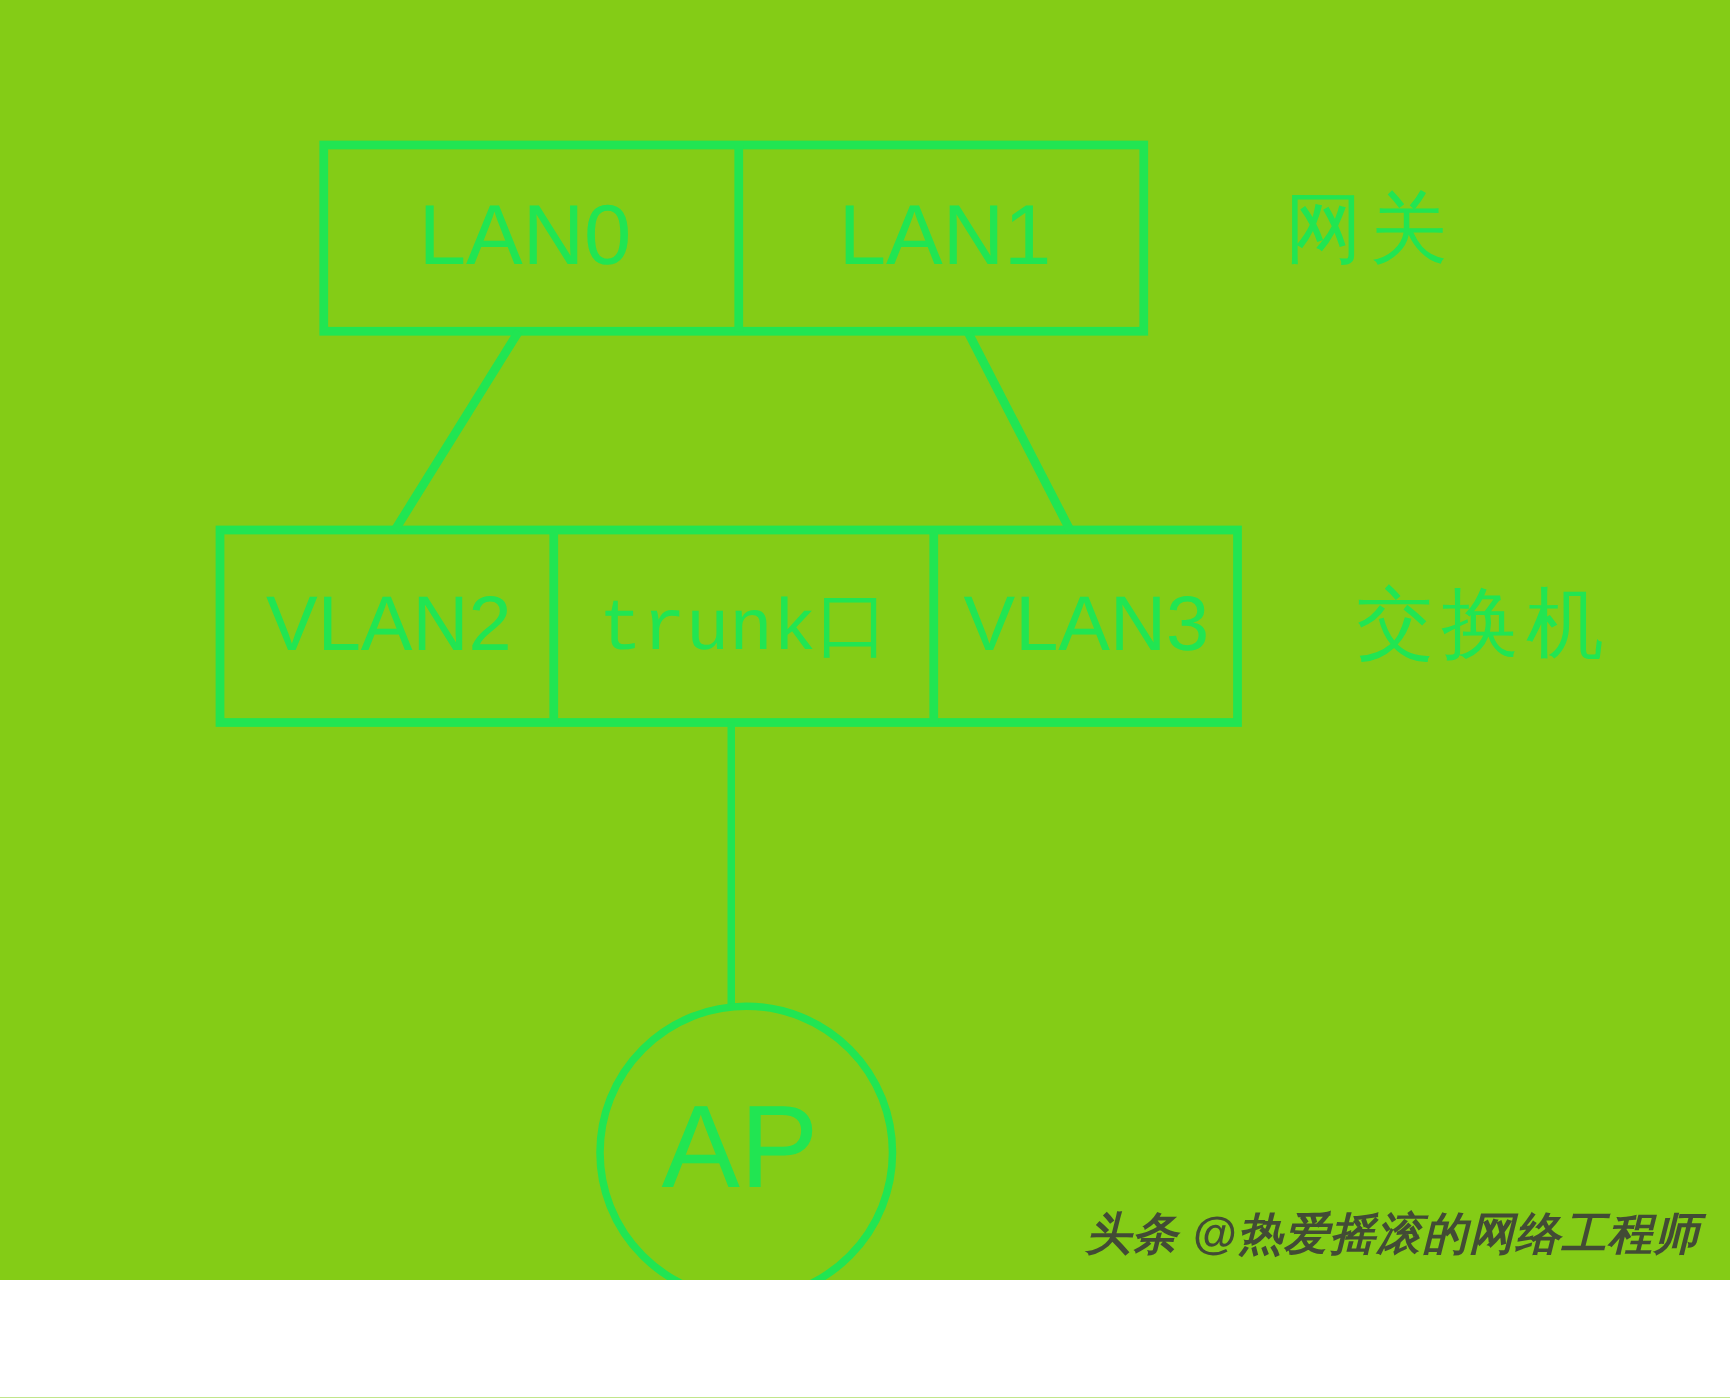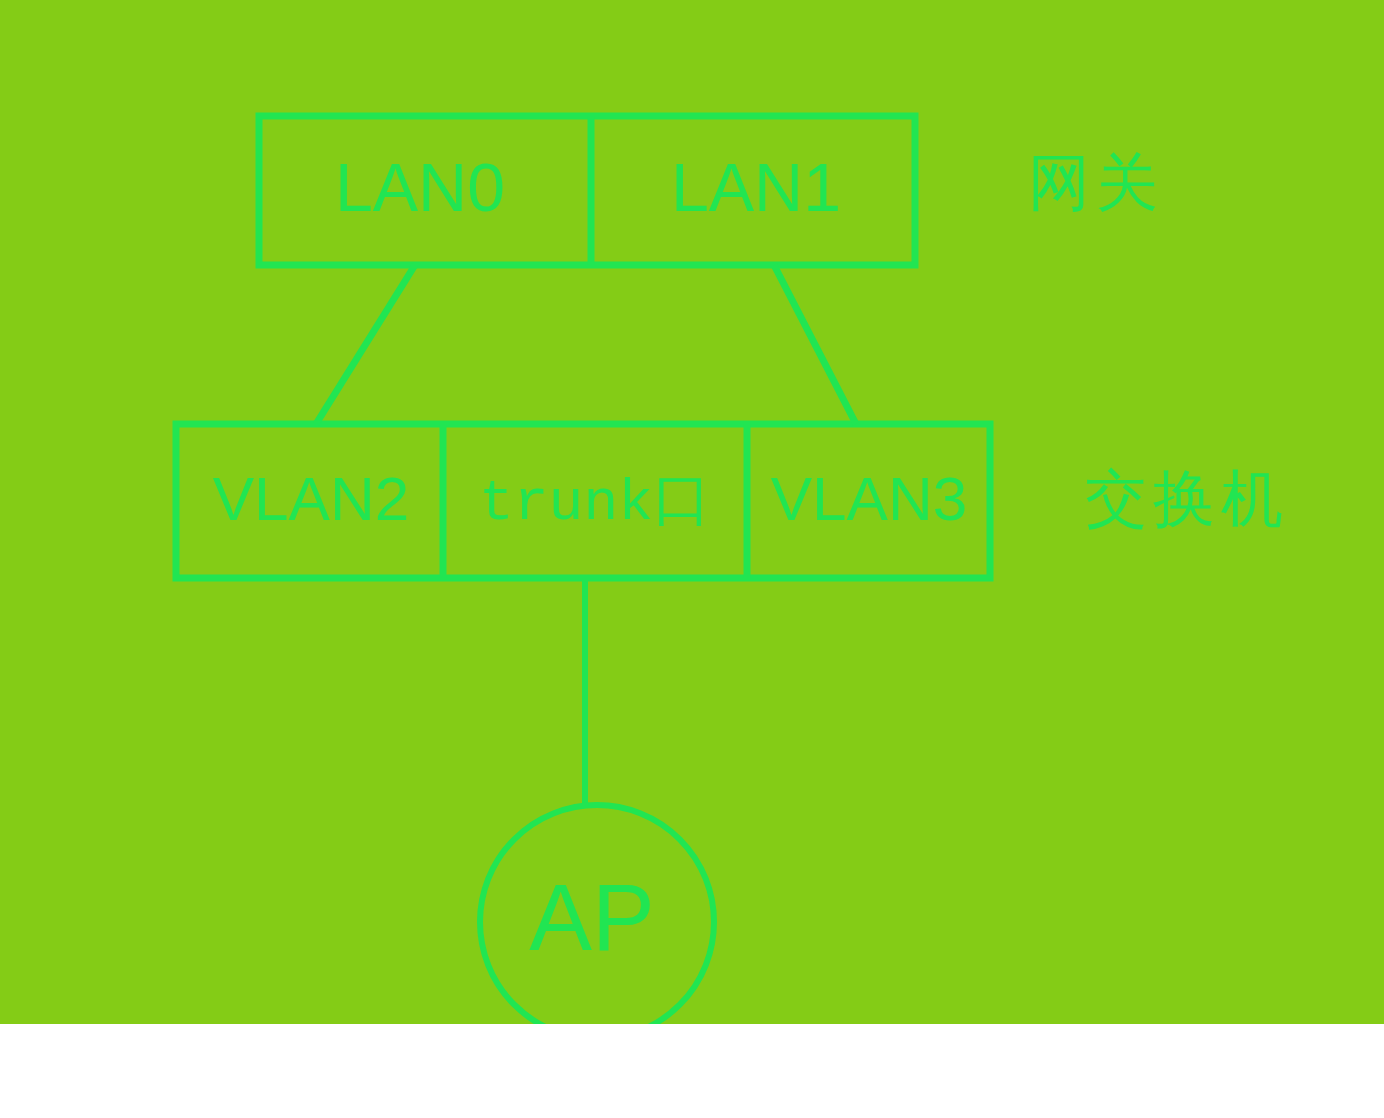--- a/index.html
+++ b/index.html
@@ -92,14 +92,15 @@
     <g>
       <circle cx="597" cy="922" r="117" fill="none" stroke="#21e552" stroke-width="6"></circle>
       <text class="node-label" x="592" y="925" font-size="94">AP</text>
     </g>
 
     <text class="side-label" x="1028" y="188" font-size="62">网关</text>
     <text class="side-label" x="1085" y="504" font-size="62">交换机</text>
 
   </svg>
 
+  <div class="watermark-text">头条 @热爱摇滚的网络工程师</div>
 
 </div>
 
 </body></html>

